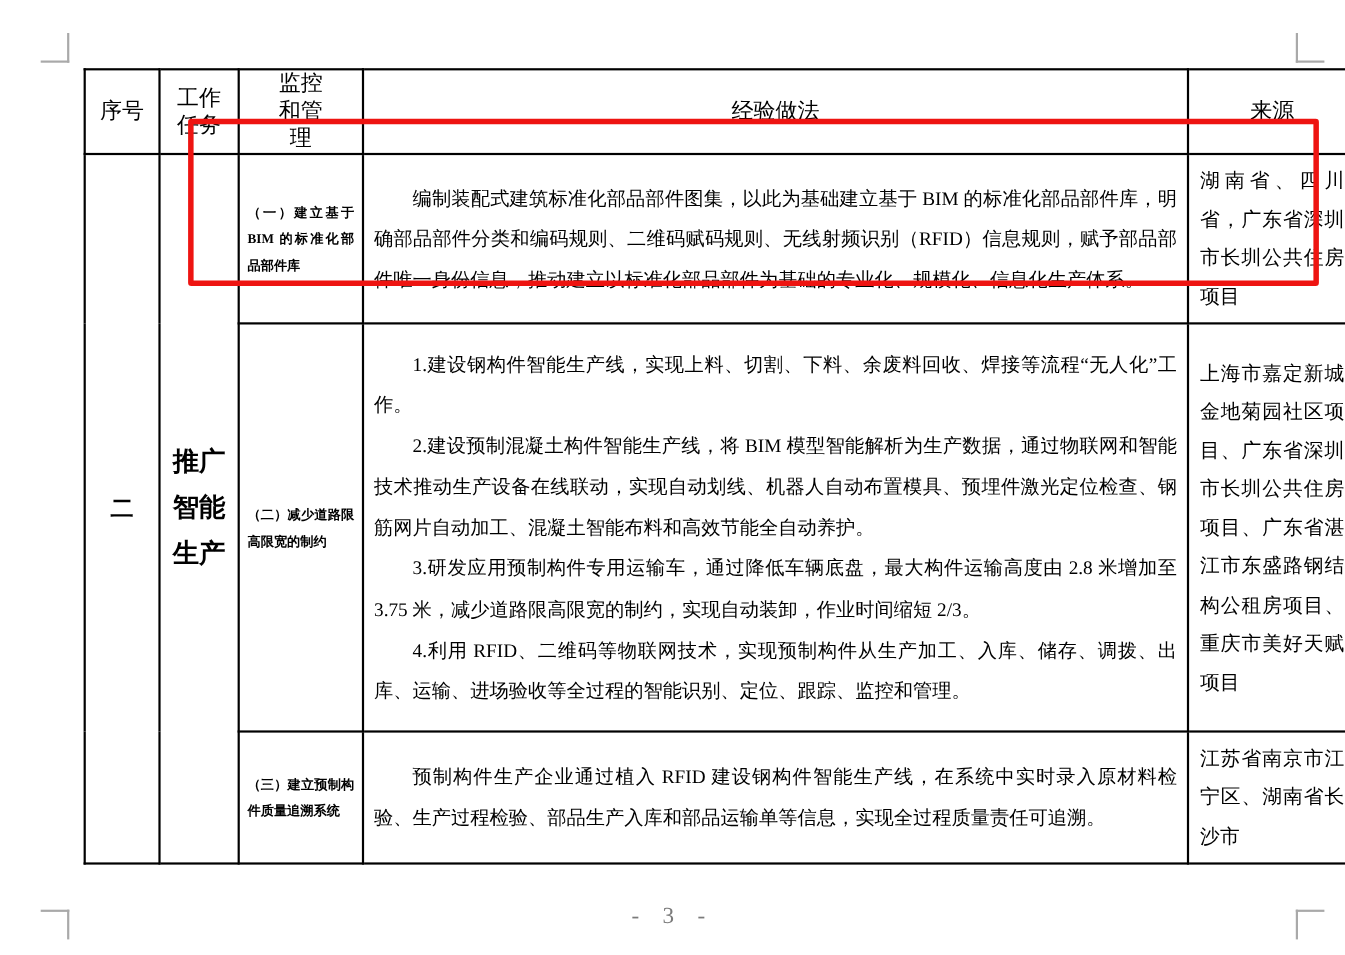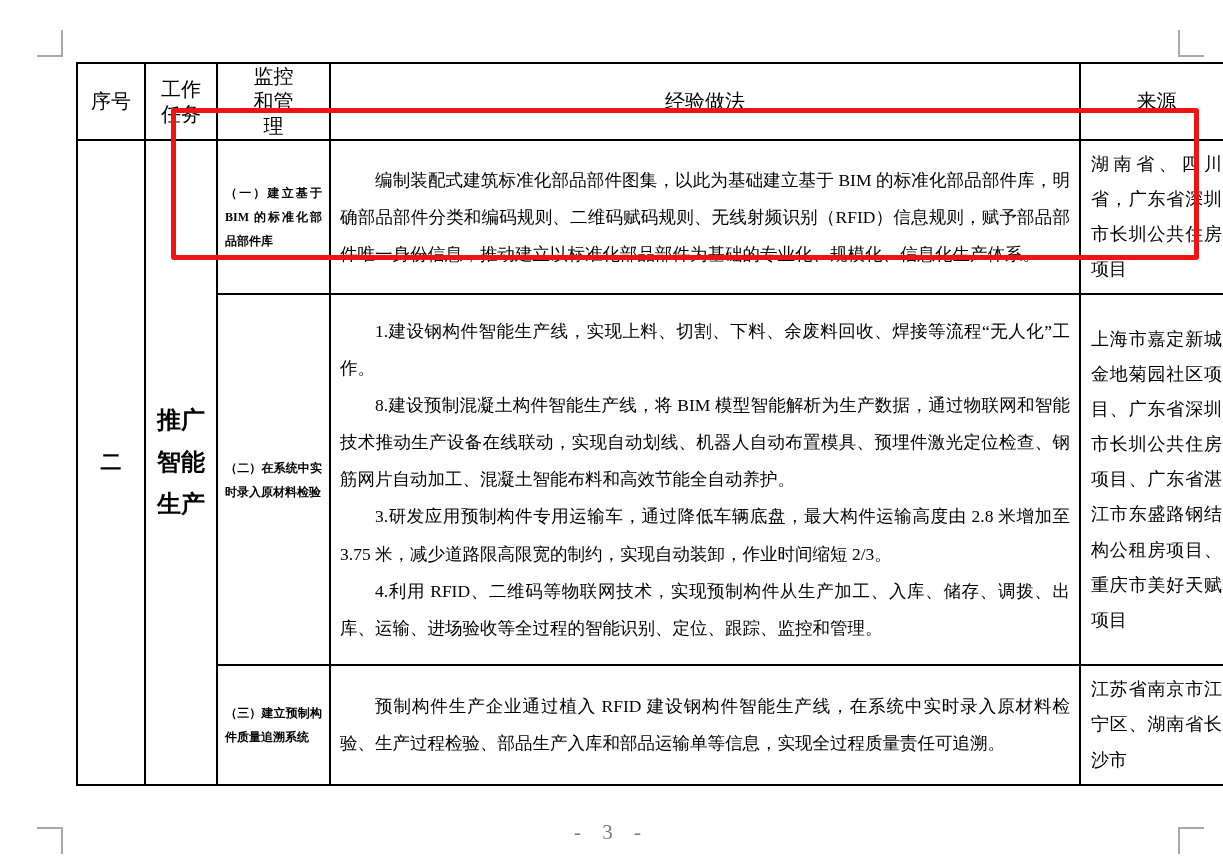--- a/index.html
+++ b/index.html
@@ -109,24 +109,24 @@
       <td class="c-serial" rowspan="3">二</td>
       <td class="c-task" rowspan="3"><span>推广智能生产</span></td>
       <td class="c-measure">（一）建立基于 BIM 的标准化部品部件库</td>
       <td class="c-practice">
         <p>编制装配式建筑标准化部品部件图集，以此为基础建立基于 BIM 的标准化部品部件库，明确部品部件分类和编码规则、二维码赋码规则、无线射频识别（RFID）信息规则，赋予部品部件唯一身份信息，推动建立以标准化部品部件为基础的专业化、规模化、信息化生产体系。</p>
       </td>
       <td class="c-source">湖南省、四川省，广东省深圳市长圳公共住房项目</td>
     </tr>
 
     <tr style="height:371px">
-      <td class="c-measure">（二）在系统中实时录入原材料检验</td>
+      <td class="c-measure">（二）减少道路限高限宽的制约</td>
       <td class="c-practice">
         <p>1.建设钢构件智能生产线，实现上料、切割、下料、余废料回收、焊接等流程“无人化”工作。</p>
-        <p>8.建设预制混凝土构件智能生产线，将 BIM 模型智能解析为生产数据，通过物联网和智能技术推动生产设备在线联动，实现自动划线、机器人自动布置模具、预埋件激光定位检查、钢筋网片自动加工、混凝土智能布料和高效节能全自动养护。</p>
+        <p>2.建设预制混凝土构件智能生产线，将 BIM 模型智能解析为生产数据，通过物联网和智能技术推动生产设备在线联动，实现自动划线、机器人自动布置模具、预埋件激光定位检查、钢筋网片自动加工、混凝土智能布料和高效节能全自动养护。</p>
         <p>3.研发应用预制构件专用运输车，通过降低车辆底盘，最大构件运输高度由 2.8 米增加至 3.75 米，减少道路限高限宽的制约，实现自动装卸，作业时间缩短 2/3。</p>
         <p>4.利用 RFID、二维码等物联网技术，实现预制构件从生产加工、入库、储存、调拨、出库、运输、进场验收等全过程的智能识别、定位、跟踪、监控和管理。</p>
       </td>
       <td class="c-source">上海市嘉定新城金地菊园社区项目、广东省深圳市长圳公共住房项目、广东省湛江市东盛路钢结构公租房项目、重庆市美好天赋项目</td>
     </tr>
 
     <tr style="height:107px">
       <td class="c-measure">（三）建立预制构件质量追溯系统</td>
       <td class="c-practice">
         <p>预制构件生产企业通过植入 RFID 建设钢构件智能生产线，在系统中实时录入原材料检验、生产过程检验、部品生产入库和部品运输单等信息，实现全过程质量责任可追溯。</p>

